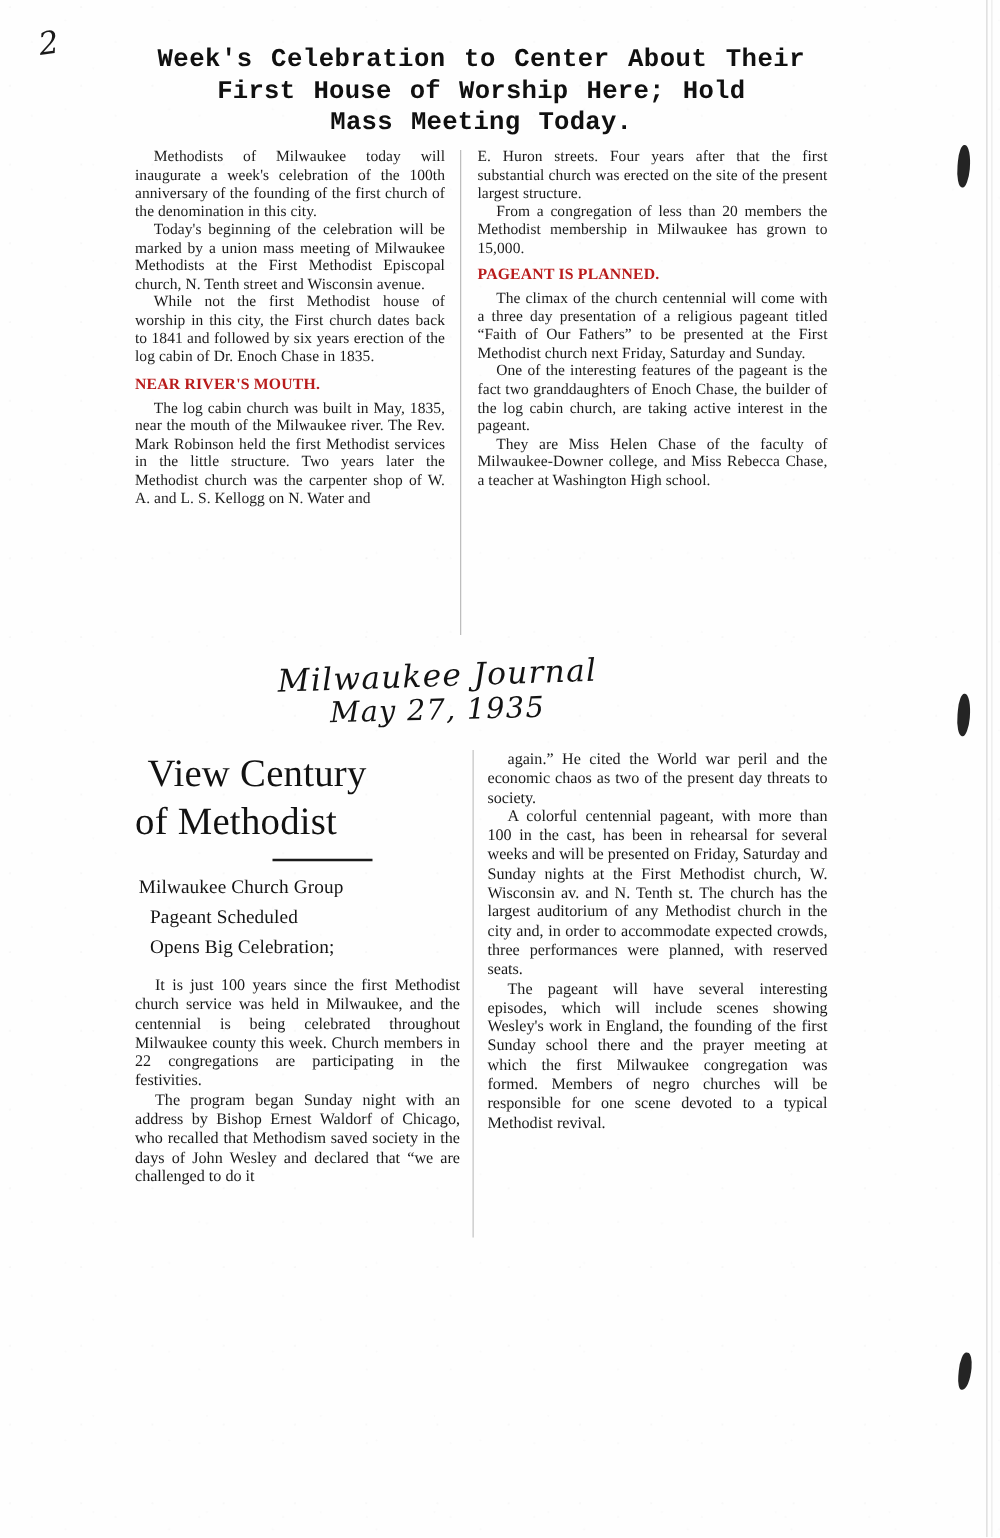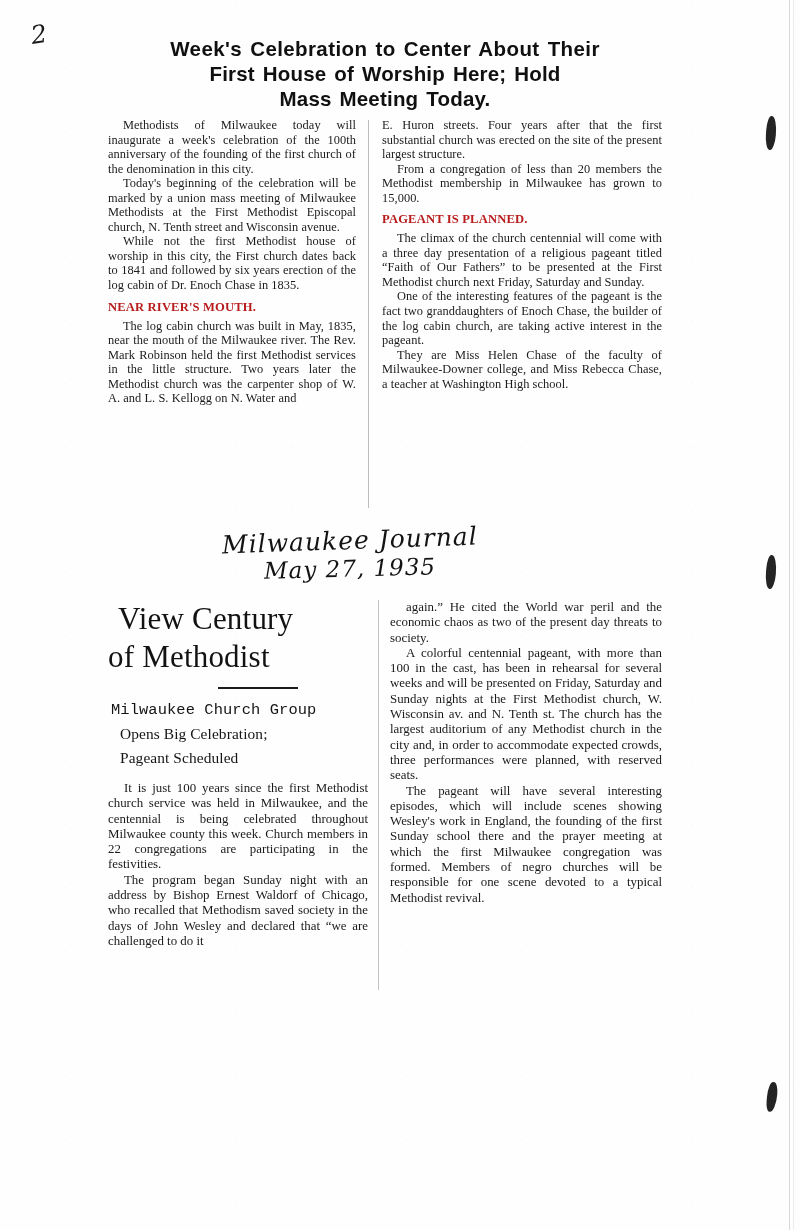--- a/index.html
+++ b/index.html
@@ -65,21 +65,21 @@
 
   
   .clip1 {
     position: absolute;
     left: 108px;
     top: 36px;
     width: 554px;
   }
   .headline1 {
     text-align: center;
-    font-family: Liberation Sans, sans-serif;
+    font-family: Liberation Mono, monospace;
     font-weight: bold;
     font-size: 20.5px;
     line-height: 25px;
     letter-spacing: 0.4px;
     color: #101010;
     word-spacing: 2px;
     margin: 0 0 7px 0;
   }
   .headline1 .hl-line { display: block; }
   .headline1 .hl-line.l2 { letter-spacing: 0.2px; }
@@ -192,21 +192,21 @@
   }
   .deck2 {
     font-family: "Liberation Serif", serif;
     font-size: 15.4px;
     line-height: 24px;
     color: #141414;
     margin: 0 0 11px 0;
     letter-spacing: 0.1px;
   }
   .deck2 .d-line { display: block; }
-  .deck2 .d-line.d1 { padding-left: 3px; font-family: Liberation Mono, monospace; }
+  .deck2 .d-line.d1 { padding-left: 3px; }
   .deck2 .d-line.d2 { padding-left: 12px; }
   .deck2 .d-line.d3 { padding-left: 12px; }
 
   p.body2 {
     margin: 0;
     font-family: "Liberation Serif", serif;
     font-size: 12.9px;
     line-height: 15.3px;
     text-align: justify;
     text-indent: 16px;
@@ -281,22 +281,22 @@
       <div class="col-rule-2"></div>
 
       <div class="c2-left">
         <div class="headline2">
           <span class="h2l1">View Century</span>
           <span class="h2l2">of Methodist</span>
         </div>
         <div class="deck-rule"></div>
         <div class="deck2">
           <span class="d-line d1">Milwaukee Church Group</span>
+          <span class="d-line d3">Pageant Scheduled</span>
           <span class="d-line d2">Opens Big Celebration;</span>
-          <span class="d-line d3">Pageant Scheduled</span>
         </div>
         <p class="body2">It is just 100 years since the first Methodist church service was held in Milwaukee, and the centennial is being celebrated throughout Milwaukee county this week. Church members in 22 congregations are participating in the festivities.</p>
         <p class="body2">The program began Sunday night with an address by Bishop Ernest Waldorf of Chicago, who recalled that Methodism saved society in the days of John Wesley and declared that “we are challenged to do it</p>
       </div>
 
       <div class="c2-right">
         <p class="body2">again.” He cited the World war peril and the economic chaos as two of the present day threats to society.</p>
         <p class="body2">A colorful centennial pageant, with more than 100 in the cast, has been in rehearsal for several weeks and will be presented on Friday, Saturday and Sunday nights at the First Methodist church, W. Wisconsin av. and N. Tenth st. The church has the largest auditorium of any Methodist church in the city and, in order to accommodate expected crowds, three performances were planned, with reserved seats.</p>
         <p class="body2">The pageant will have several interesting episodes, which will include scenes showing Wesley's work in England, the founding of the first Sunday school there and the prayer meeting at which the first Milwaukee congregation was formed. Members of negro churches will be responsible for one scene devoted to a typical Methodist revival.</p>
       </div>

